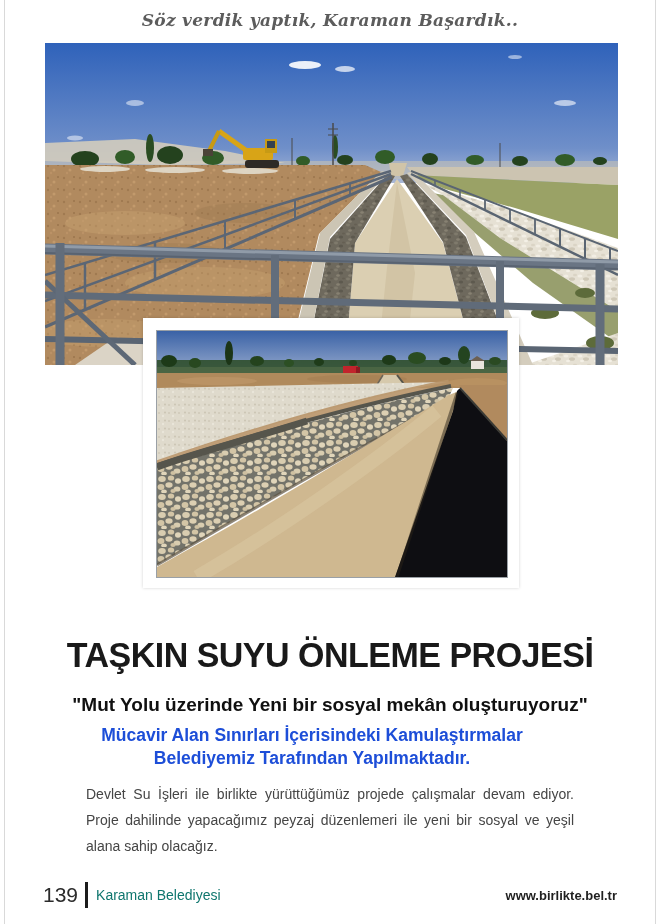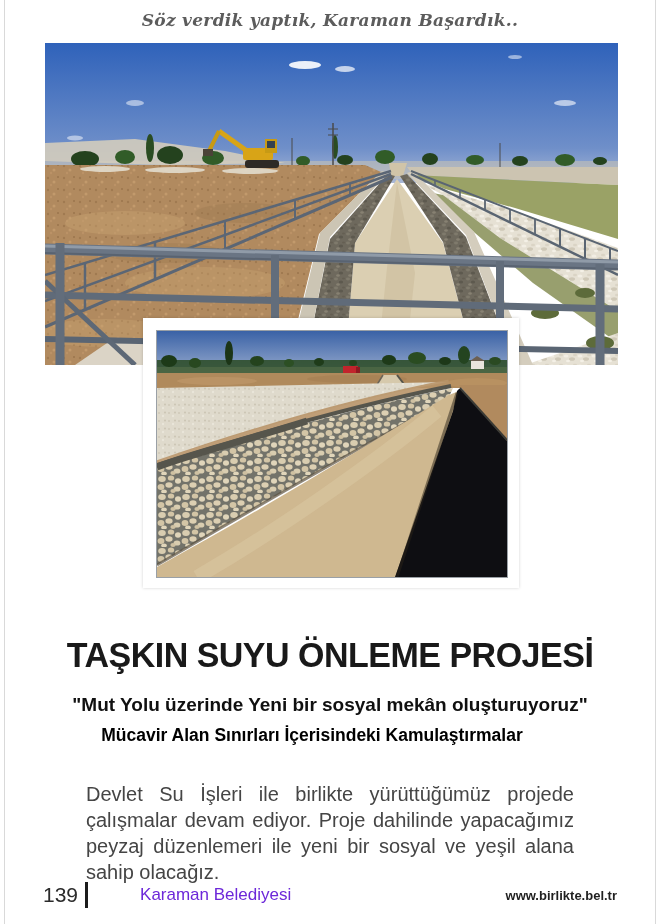--- a/index.html
+++ b/index.html
@@ -33,35 +33,35 @@
     position:absolute;top:636px;left:0;width:660px;text-align:center;
     font-size:34px;font-weight:bold;color:#191919;letter-spacing:-.5px;
     transform:scaleY(1.04);
   }
   .subtitle{
     position:absolute;top:694px;left:0;width:660px;text-align:center;
     font-size:19px;font-weight:bold;color:#101010;
   }
   .highlight{
     position:absolute;top:724px;left:0;width:624px;text-align:center;
-    font-size:17.5px;font-weight:bold;color:#000000;line-height:23px;
+    font-size:17.5px;font-weight:bold;color:#1d4ed8;line-height:23px;
   }
   .bodytext{
     position:absolute;top:781px;left:86px;width:488px;
-    font-size:20px;line-height:26px;color:#454545;
+    font-size:14px;line-height:26px;color:#454545;
     text-align:justify;
   }
 
   .footer{
     position:absolute;top:880px;left:43px;right:43px;height:30px;
     display:flex;align-items:center;text-align:center;
   }
   .footer .pageno{font-size:21px;color:#2b2b2b;}
   .footer .fbar{width:3px;height:26px;background:#1c1c1c;margin:0 8px 0 7px;}
-  .footer .publisher{font-size:17px;color:#6d28d9;margin-left:44px;}
+  .footer .publisher{font-size:14px;color:#0f766e;}
   .footer .website{margin-left:auto;font-size:13px;font-weight:bold;color:#1f1f1f;}
 </style>
 </head>
 <body>
 
 <div class="page-border left"></div>
 <div class="page-border right"></div>
 
 <div class="slogan">Söz verdik yaptık, Karaman Başardık..</div>
 
@@ -320,20 +320,21 @@
       <line x1="300" y1="62" x2="240" y2="246" stroke="#2a2318" stroke-width="3" opacity=".5"></line>
     </g>
   </svg>
   </div>
 </div>
 
 <div class="title">TAŞKIN SUYU ÖNLEME PROJESİ</div>
 <div class="subtitle">"Mut Yolu üzerinde Yeni bir sosyal mekân oluşturuyoruz"</div>
 <div class="highlight">
   <div>Mücavir Alan Sınırları İçerisindeki Kamulaştırmalar</div>
+  <div>Belediyemiz Tarafından Yapılmaktadır.</div>
 </div>
 <div class="bodytext">Devlet Su İşleri ile birlikte yürüttüğümüz projede çalışmalar devam ediyor. Proje dahilinde yapacağımız peyzaj düzenlemeri ile yeni bir sosyal ve yeşil alana sahip olacağız.</div>
 
 <div class="footer">
   <span class="pageno">139</span>
   <span class="fbar"></span>
   <span class="publisher">Karaman Belediyesi</span>
   <span class="website">www.birlikte.bel.tr</span>
 </div>
 

